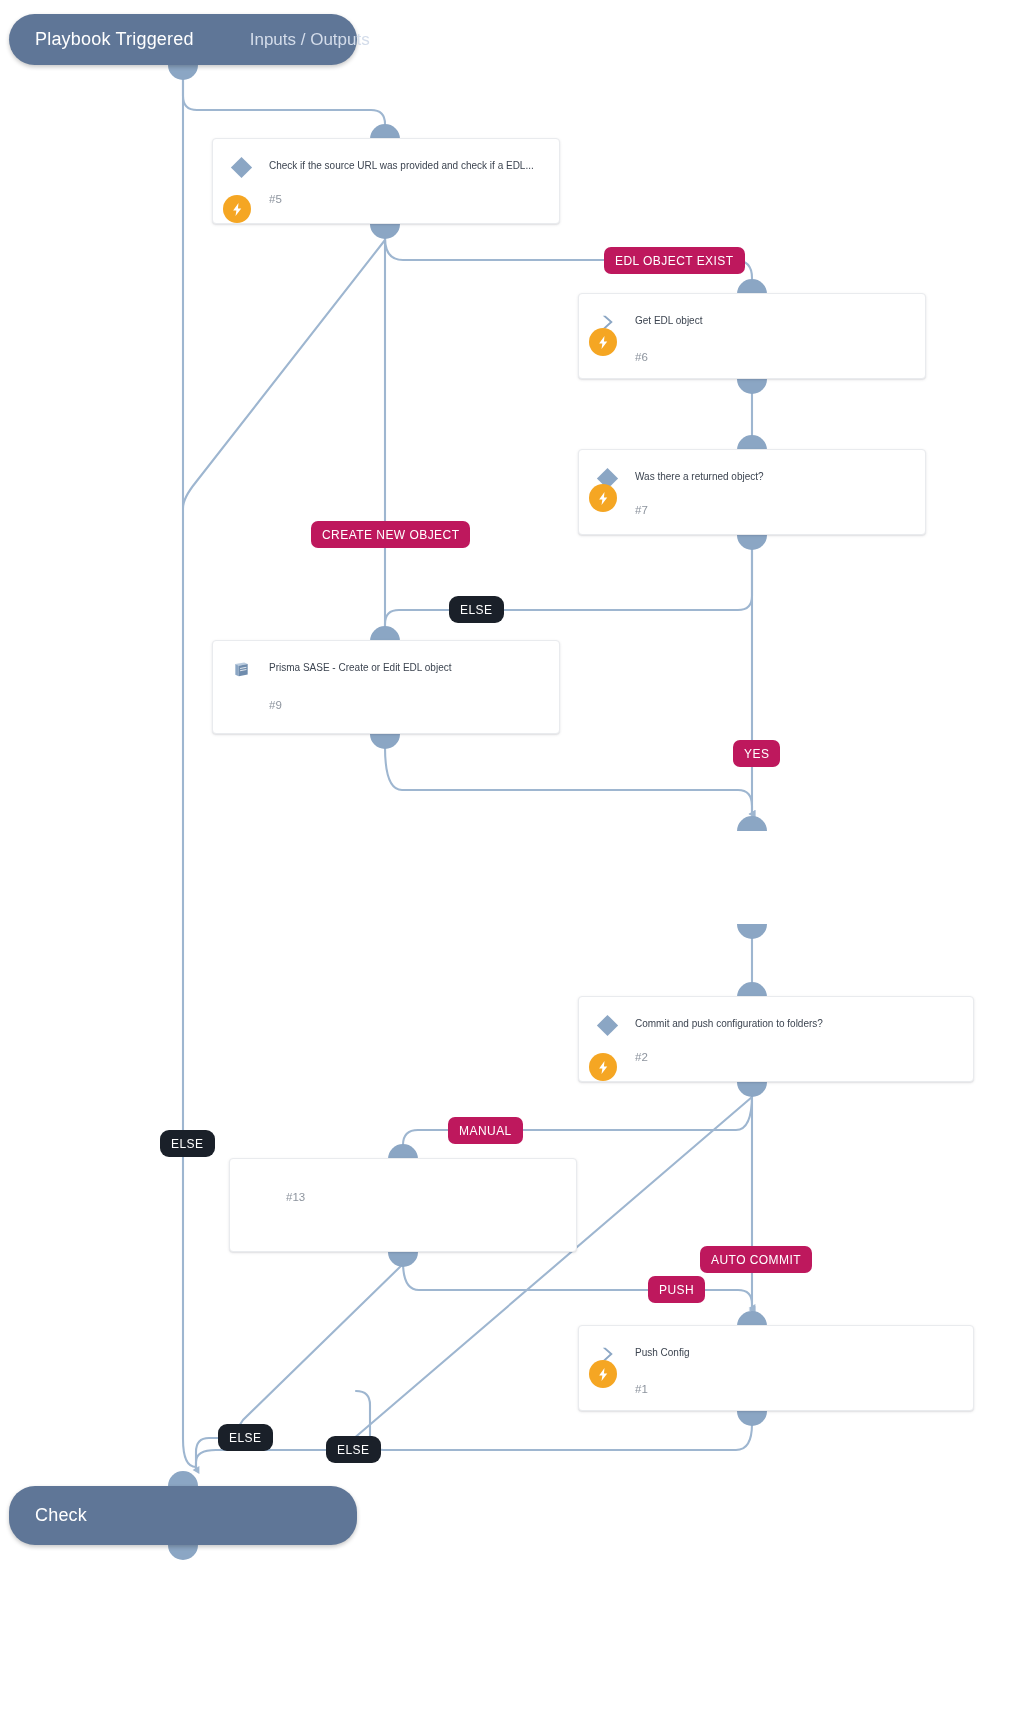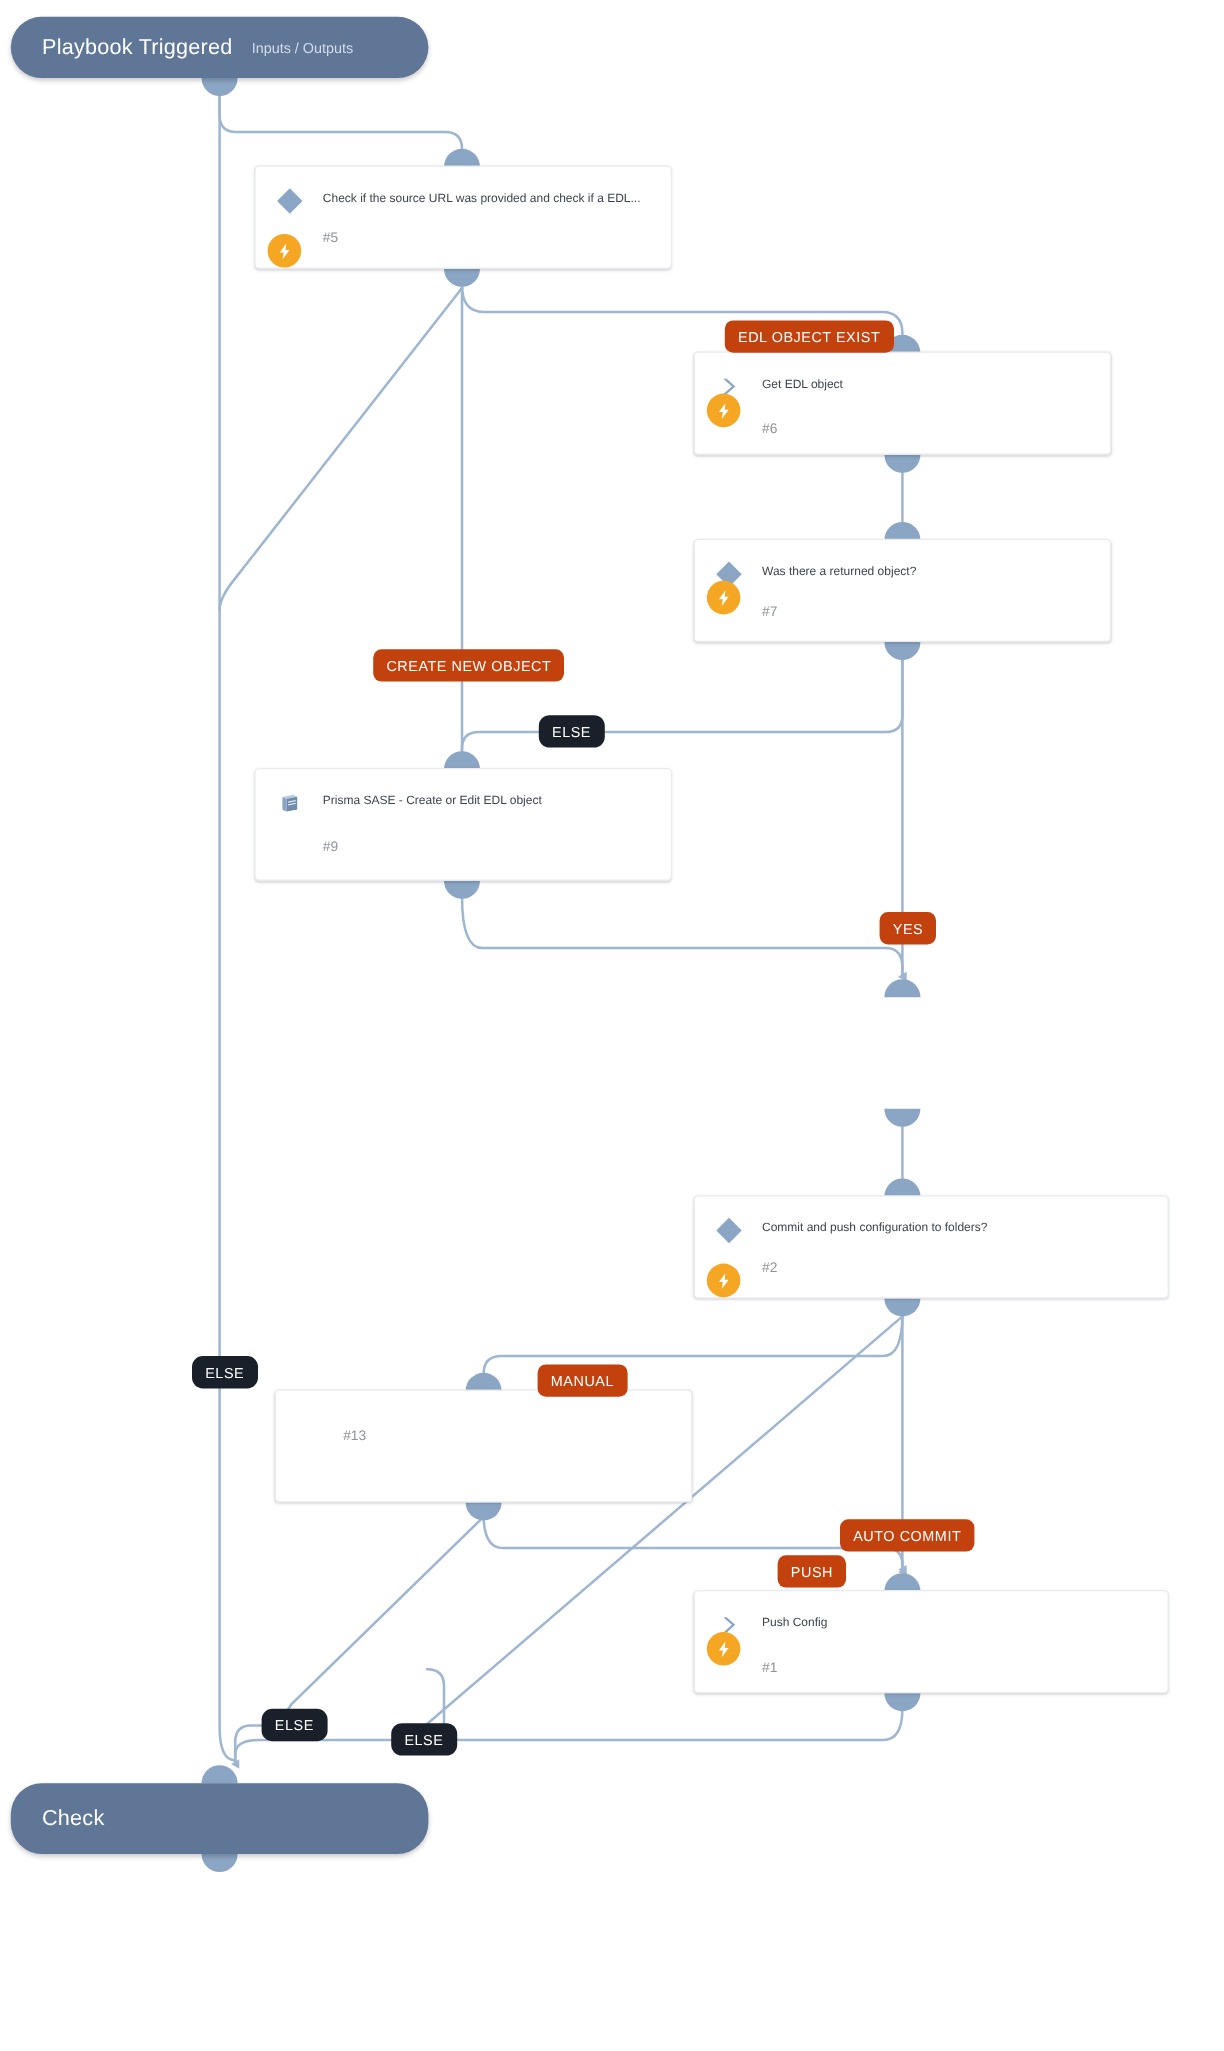--- a/index.html
+++ b/index.html
@@ -40,22 +40,22 @@
     z-index: 4;
   }
   .terminal .t-title {
     color: #ffffff;
     font-size: 18px;
     letter-spacing: .2px;
     white-space: nowrap;
   }
   .terminal .t-sub {
     color: #d3dcea;
-    font-size: 12px;
-    margin-left: 16px;
+    font-size: 17px;
+    margin-left: 56px;
     white-space: nowrap;
   }
   
   .card {
     position: absolute;
     box-sizing: border-box;
     background: #ffffff;
     border: 1px solid #e9ebee;
     border-radius: 4px;
     box-shadow: 0 1px 3px rgba(16,24,40,0.10), 0 1px 1px rgba(16,24,40,0.05);
@@ -130,21 +130,21 @@
     display: flex;
     align-items: center;
     justify-content: center;
     padding: 0 11px;
     font-size: 12px;
     letter-spacing: .45px;
     color: #ffffff;
     white-space: nowrap;
     z-index: 5;
   }
-  .elabel.blue { background: #c2410c; margin-top: 20px; }
+  .elabel.blue { background: #be185d; }
   .elabel.dark { background: #1a2029; border-radius: 9px; }
 </style>
 </head>
 <body>
 
 <div id="canvas">
 
   <svg id="edges" viewBox="0 0 1020 1709" width="1020" height="1709">
     <defs>
       <marker id="ah" markerWidth="9" markerHeight="9" refX="4.5" refY="4.2" orient="auto" markerUnits="userSpaceOnUse">

